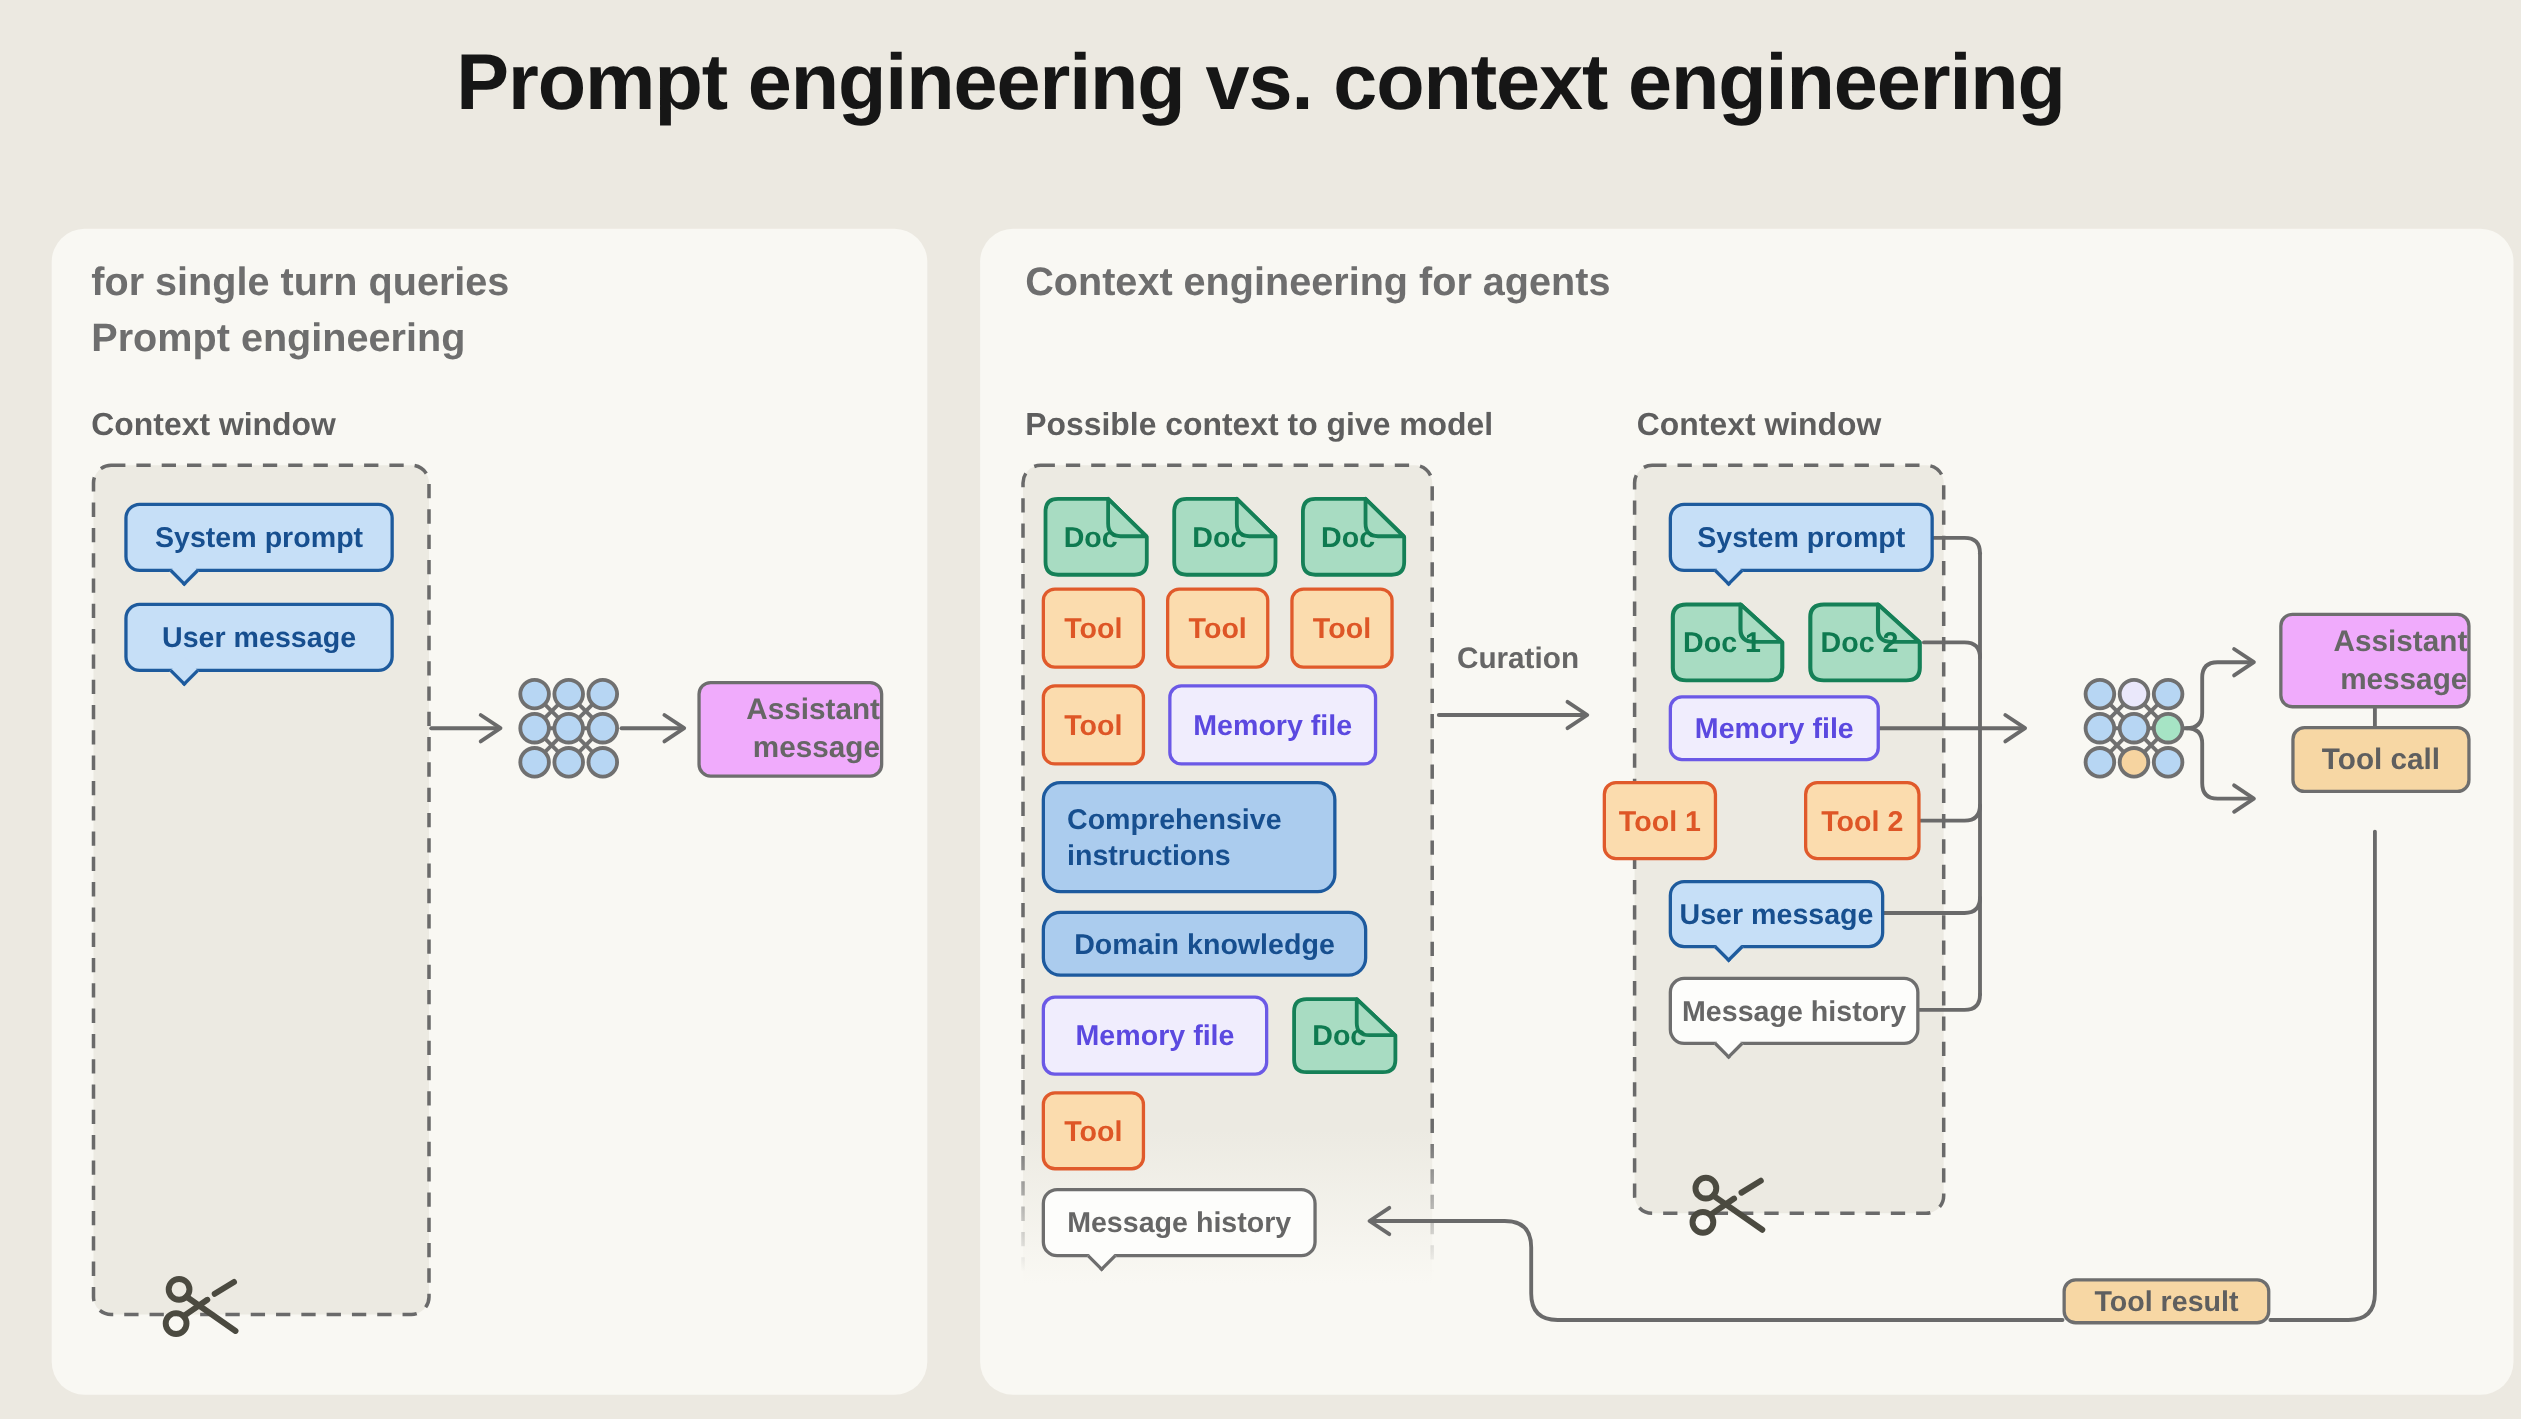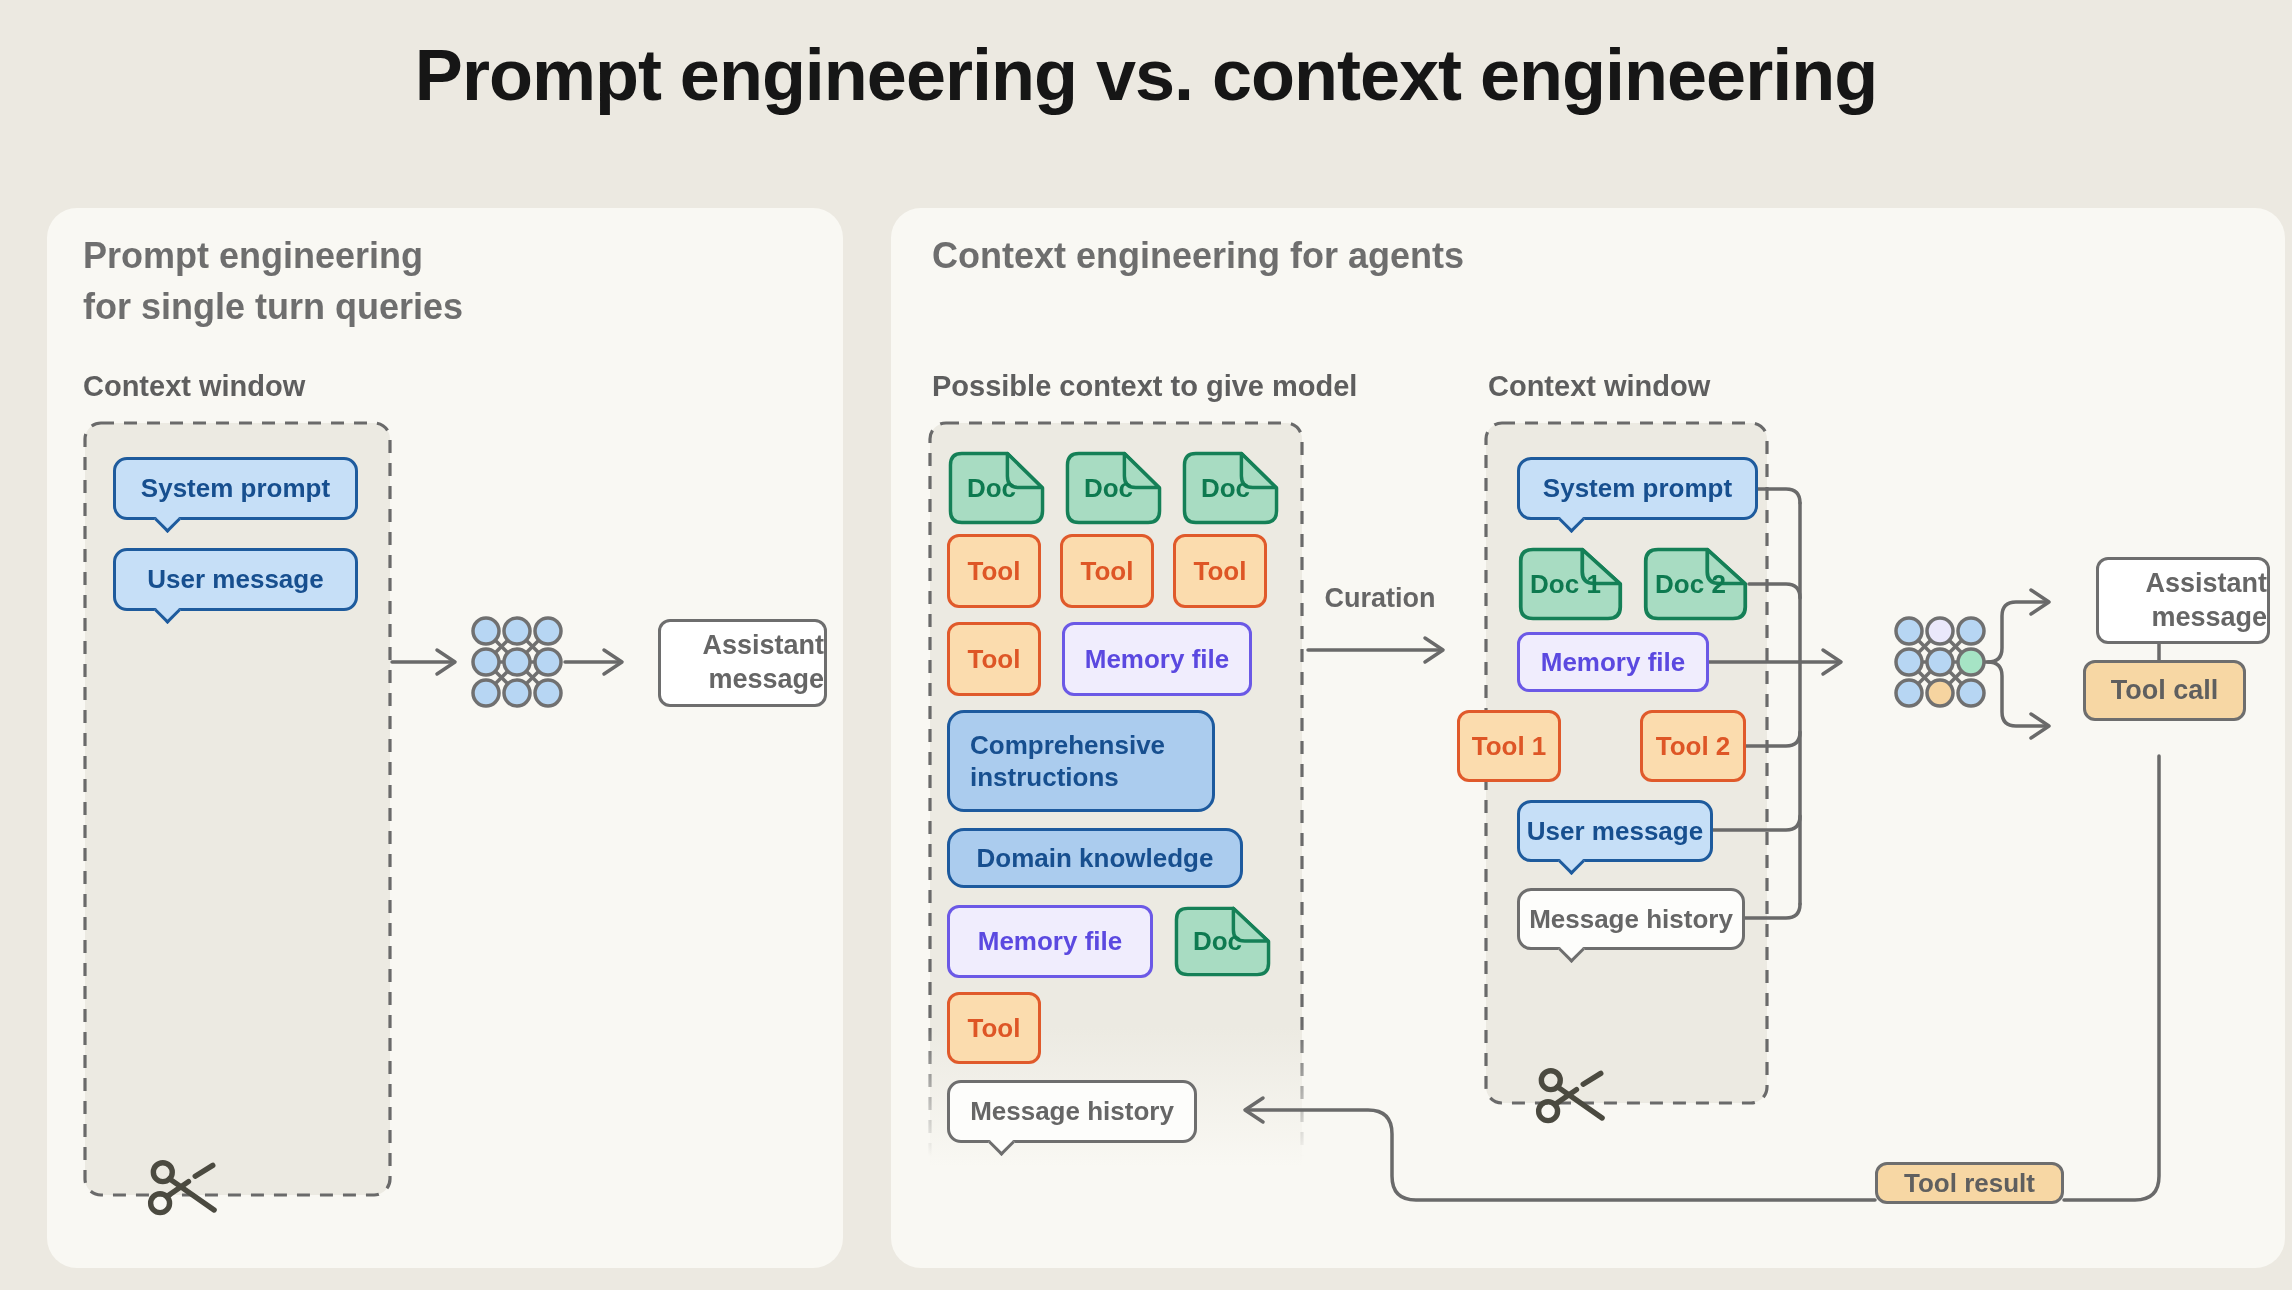--- a/index.html
+++ b/index.html
@@ -12,21 +12,21 @@
   .panel-heading{font-size:36px;font-weight:700;color:#6e6e6e;line-height:1.42;}
   .sec-label{font-size:29px;font-weight:700;color:#5e5e5e;}
   .boxbg{background:#eceae2;border-radius:16px;}
   .boxbg.fade{background:linear-gradient(180deg,#eceae2 0%,#eceae2 78%,rgba(236,234,226,0) 96%);}
   .block{display:flex;align-items:center;justify-content:center;border-radius:12px;
          font-weight:700;font-size:26px;border:3.5px solid;text-align:right;line-height:1.25;}
   .blue  {background:#abccee;border-color:#1d5a9e;color:#174f8f;border-radius:17px;}
   .orange{background:#fbdcae;border-color:#e05a2b;color:#de5626;}
   .purple{background:#f0edfd;border-color:#6b59e6;color:#5b49e0;}
   .tan   {background:#f7d7a4;border-color:#6e6e6e;color:#5f5f5f;}
-  .outline{background:#ffffff;border-color:#6e6e6e;color:#666666;margin-left:24px;}
+  .outline{background:#f0abfc;border-color:#6e6e6e;color:#666666;}
   .leftalign{justify-content:flex-start;text-align:left;padding:0 20px;}
   .bubble{border-radius:14px;}
   .bubble::after{content:"";position:absolute;left:42px;bottom:-11.5px;width:16px;height:16px;
          transform:rotate(45deg);background:var(--bg);
          border-right:3.5px solid var(--bd);border-bottom:3.5px solid var(--bd);}
   .bubble.bblue {--bg:#c6dff7;--bd:#1e5b9d;background:#c6dff7;border-color:#1e5b9d;color:#174f8f;}
   .bubble.bwhite{--bg:#fdfdfb;--bd:#6e6e6e;background:#fdfdfb;border-color:#6e6e6e;color:#666666;}
   .doc{display:flex;align-items:center;justify-content:center;color:#0e7a50;
        font-weight:700;font-size:26px;}
   .doc svg{position:absolute;left:0;top:0;width:100%;height:100%;}
@@ -119,22 +119,22 @@
       <path d="M1263 1098 L1245 1110 L1263 1122"></path>
     </g>
 
     <use href="#net" transform="translate(517,662)"></use>
     <use href="#net" transform="translate(1940,662)" style="--n2:#eae8fb;--n6:#a6e4c5;--n8:#f6d4a0;"></use>
     <use href="#scissors" transform="translate(152,1160) scale(1.35)"></use>
     <use href="#scissors" transform="translate(1540,1068) scale(1.35)"></use>
   </svg>
 
   <div class="abs panel-heading" style="left:83px;top:230px;width:640px;">
+    <div>for single turn queries</div>
     <div>Prompt engineering</div>
-    <div>for single turn queries</div>
   </div>
   <div class="abs sec-label" style="left:83px;top:370px;">Context window</div>
 
   <div class="abs block bubble bblue" style="left:113px;top:457px;width:245px;height:63px;">
     <span>System prompt</span>
   </div>
   <div class="abs block bubble bblue" style="left:113px;top:548px;width:245px;height:63px;">
     <span>User message</span>
   </div>
   <div class="abs block outline" style="left:634px;top:619px;width:169px;height:88px;font-size:27px;">

